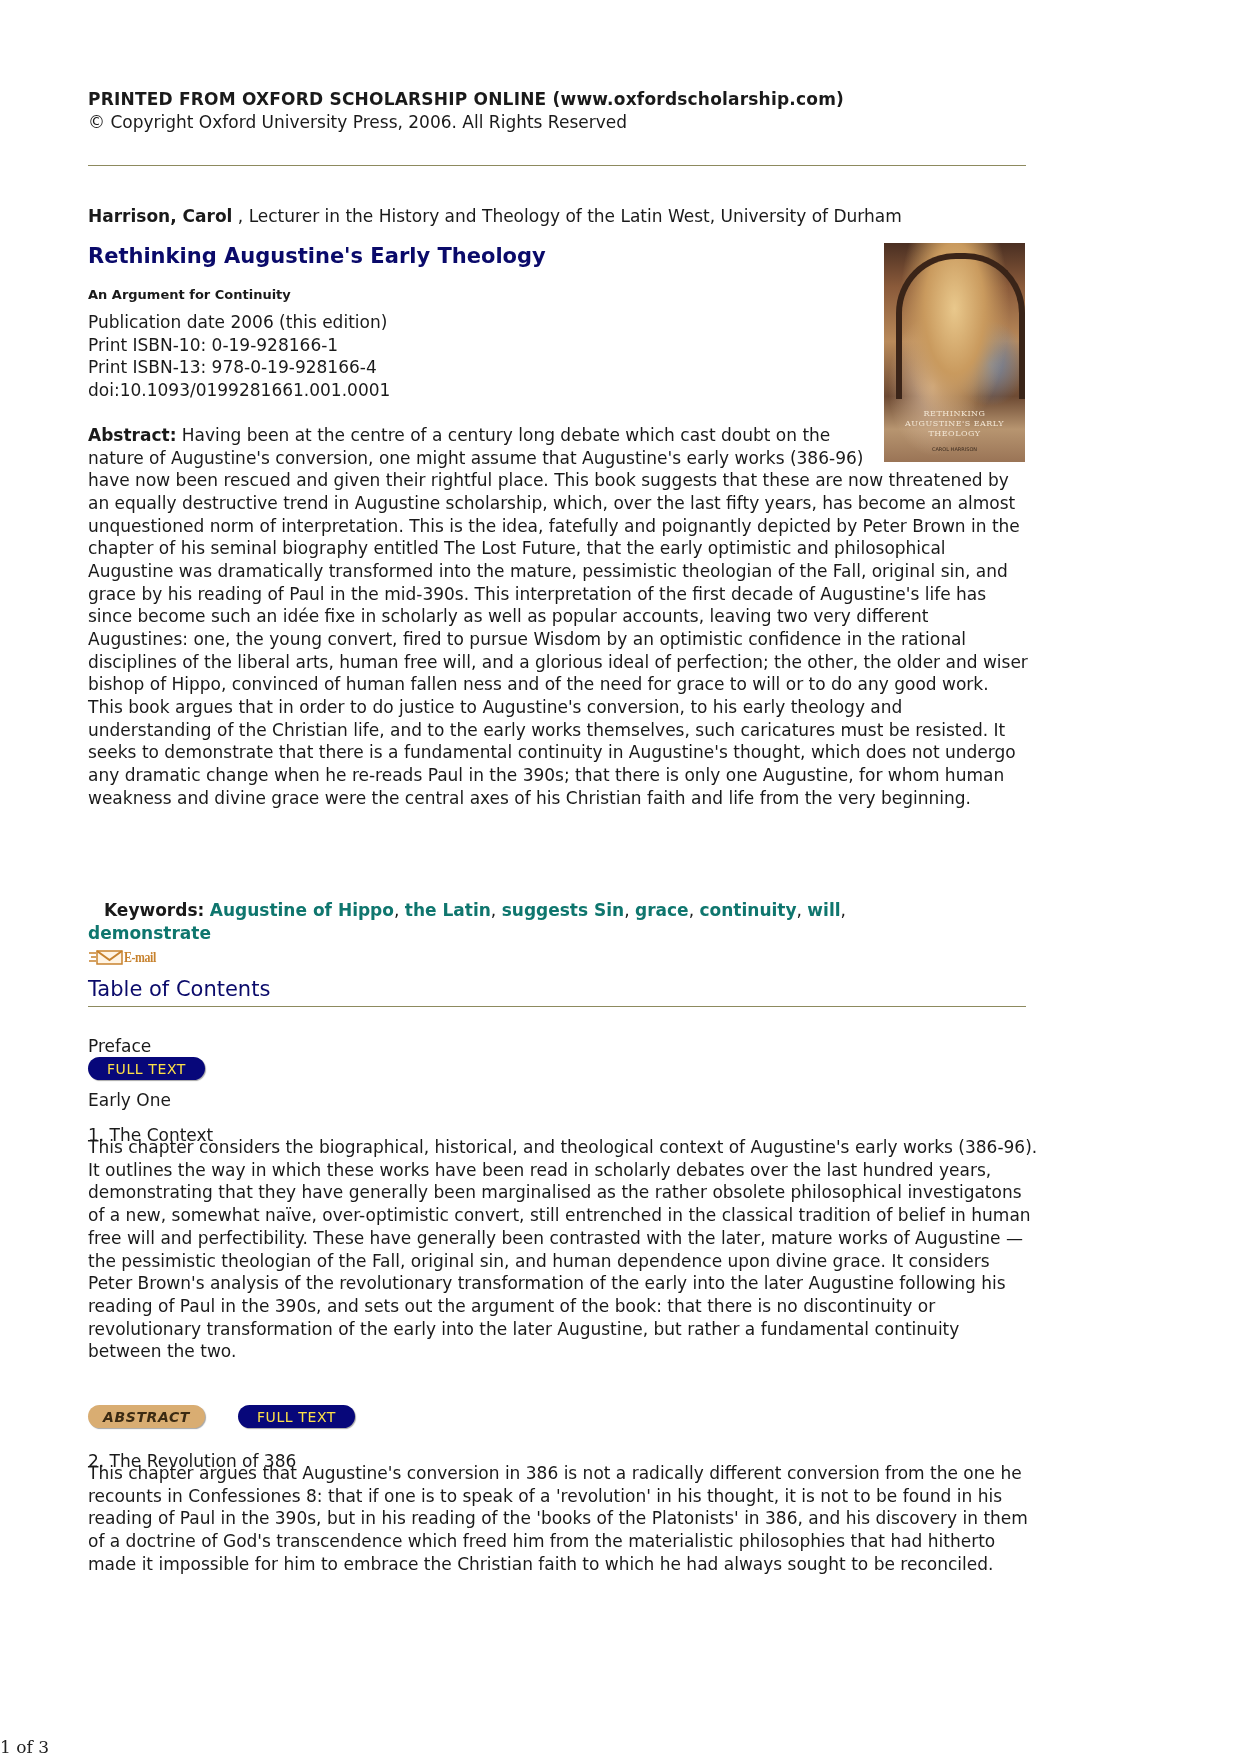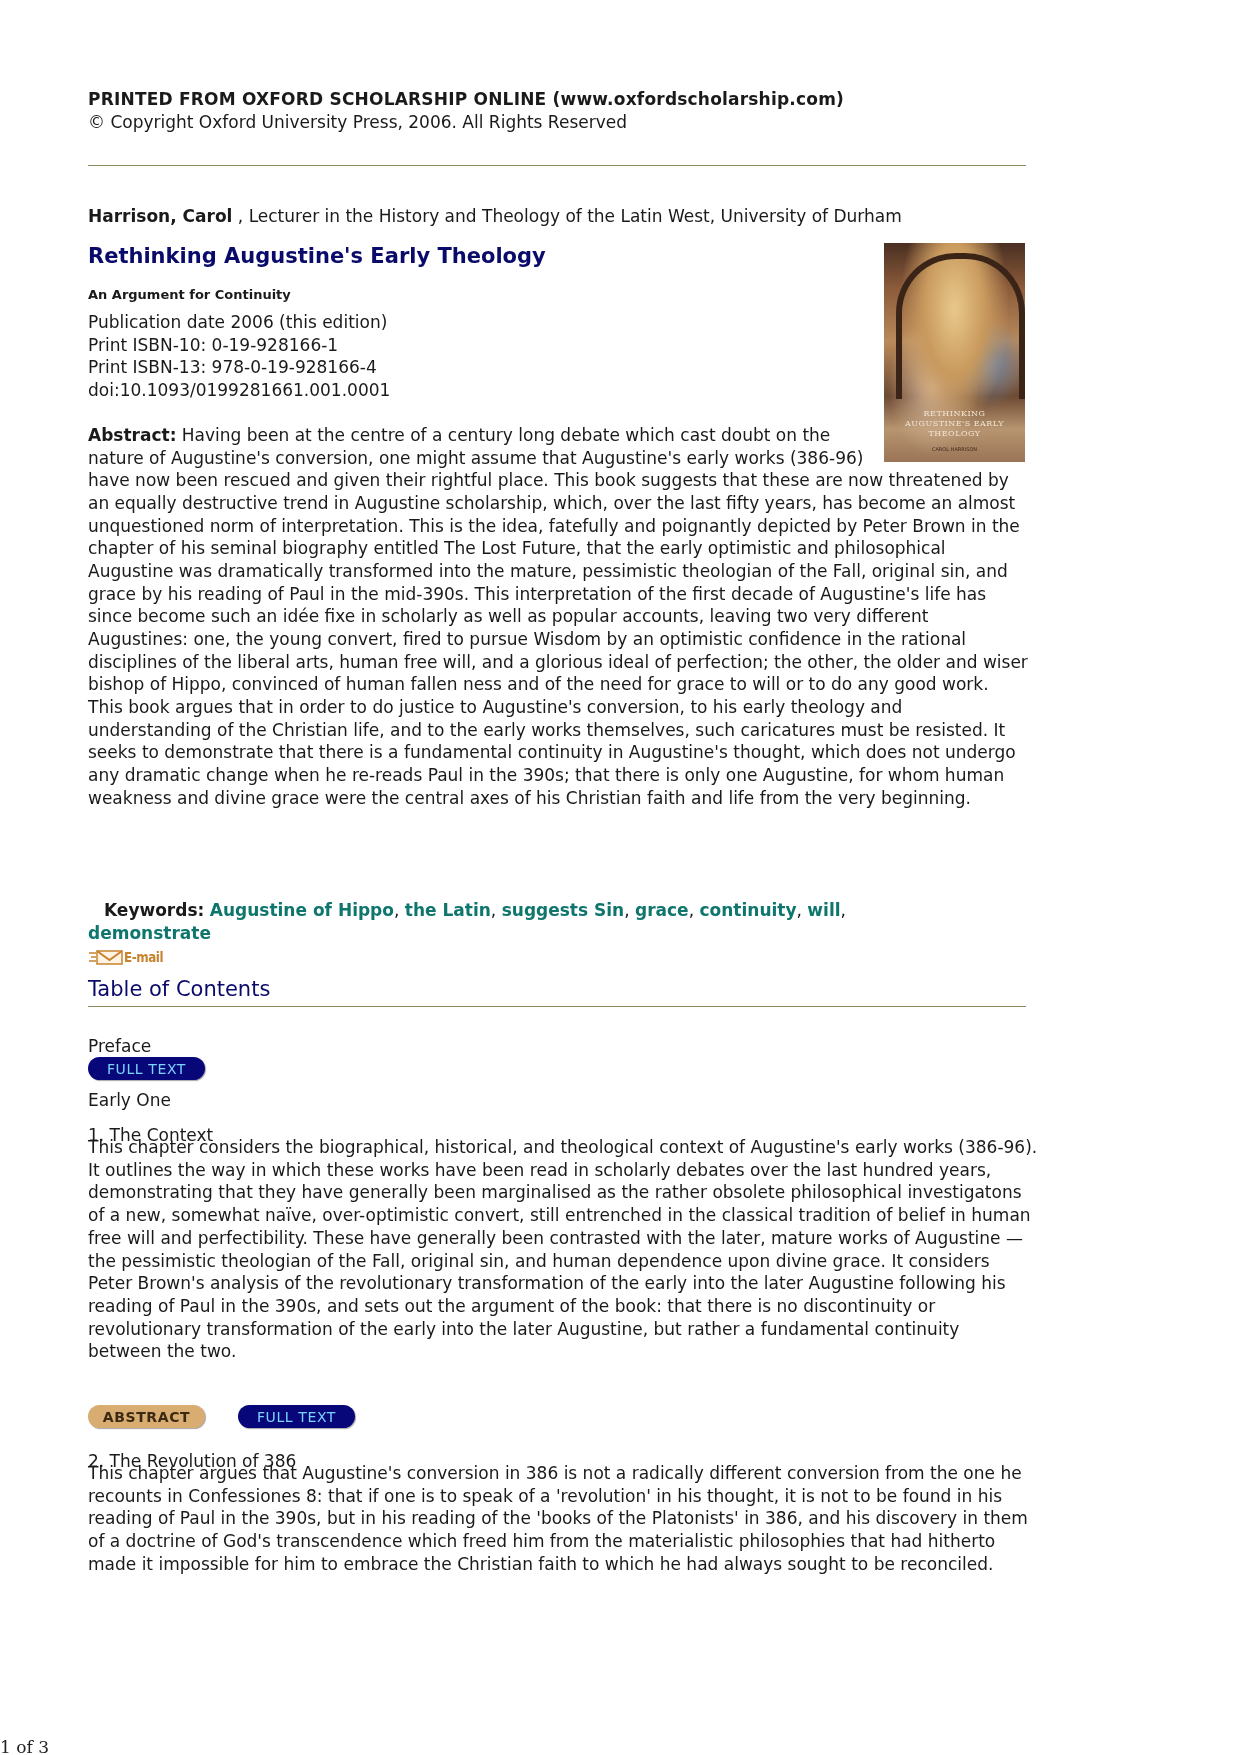--- a/index.html
+++ b/index.html
@@ -36,35 +36,35 @@
   .cover .cauth {
     position: absolute; left: 0; right: 0; top: 203px; text-align: center;
     color: #3a2a1e; font-size: 5px;
   }
   .abstract { position: absolute; top: 424px; left: 0; width: 940px; font-size: 17px; line-height: 22.65px; }
   .abstract b { font-weight: bold; }
   .abstract .wrapspacer { float: right; width: 150px; height: 40px; }
   .keywords { position: absolute; top: 899px; left: 0; width: 900px; font-size: 17px; line-height: 22.7px; }
   .keywords b { font-weight: bold; margin-left: 16px; }
   .kw { color: #0f766e; font-weight: bold; text-decoration: none; cursor: pointer; }
-  .email { position: absolute; top: 945px; left: 0; height: 20px; display: flex; align-items: flex-end; cursor: pointer; }
+  .email { position: absolute; top: 945px; left: 0; height: 20px; display: flex; align-items: flex-end; cursor: pointer; font-family: Liberation Serif, serif; }
   .email .env { width: 36px; height: 15px; position: relative; }
   .email .env svg { display: block; }
   .email .lbl { font-size: 14px; font-weight: bold; color: #c7822e; letter-spacing: -0.5px; line-height: 15px; transform: scaleX(0.85); transform-origin: left; }
   .toc-title { position: absolute; top: 977px; left: 0; font-size: 21px; color: #0a0a6a; white-space: nowrap; }
   .sec-bold { position: absolute; left: 0; font-size: 17px; font-weight: normal; white-space: nowrap; margin-top: 12px; }
   .sec-plain { position: absolute; left: 0; font-size: 17px; white-space: nowrap; }
   .desc { position: absolute; left: 0; width: 950px; font-size: 17px; line-height: 22.7px; }
   .btn {
     position: absolute; height: 23px; border-radius: 12px; font-size: 14px; letter-spacing: 0.6px;
     display: flex; align-items: center; justify-content: center; cursor: pointer;
     box-shadow: 1px 1px 1px rgba(0,0,0,0.35);
   }
-  .btn-full { width: 117px; background: #07077a; color: #7dd3fc; }
-  .btn-abs { width: 117px; background: #d9ad72; color: #3b2a12; font-weight: bold; }
+  .btn-full { width: 117px; background: #07077a; color: #fde047; }
+  .btn-abs { width: 117px; background: #d9ad72; color: #3b2a12; font-weight: bold; font-style: italic; }
   .pageno { position: absolute; left: 0; top: 1737px; font-family: "DejaVu Serif", serif; font-size: 17px; color: #222; white-space: nowrap; }
 </style>
 </head>
 <body>
 
 <div class="page">
 
   <div class="hdr-bold">PRINTED FROM OXFORD SCHOLARSHIP ONLINE (www.oxfordscholarship.com)</div>
   <div class="hdr-copy">© Copyright Oxford University Press, 2006. All Rights Reserved</div>
   <div class="rule" style="top:165px;"></div>

